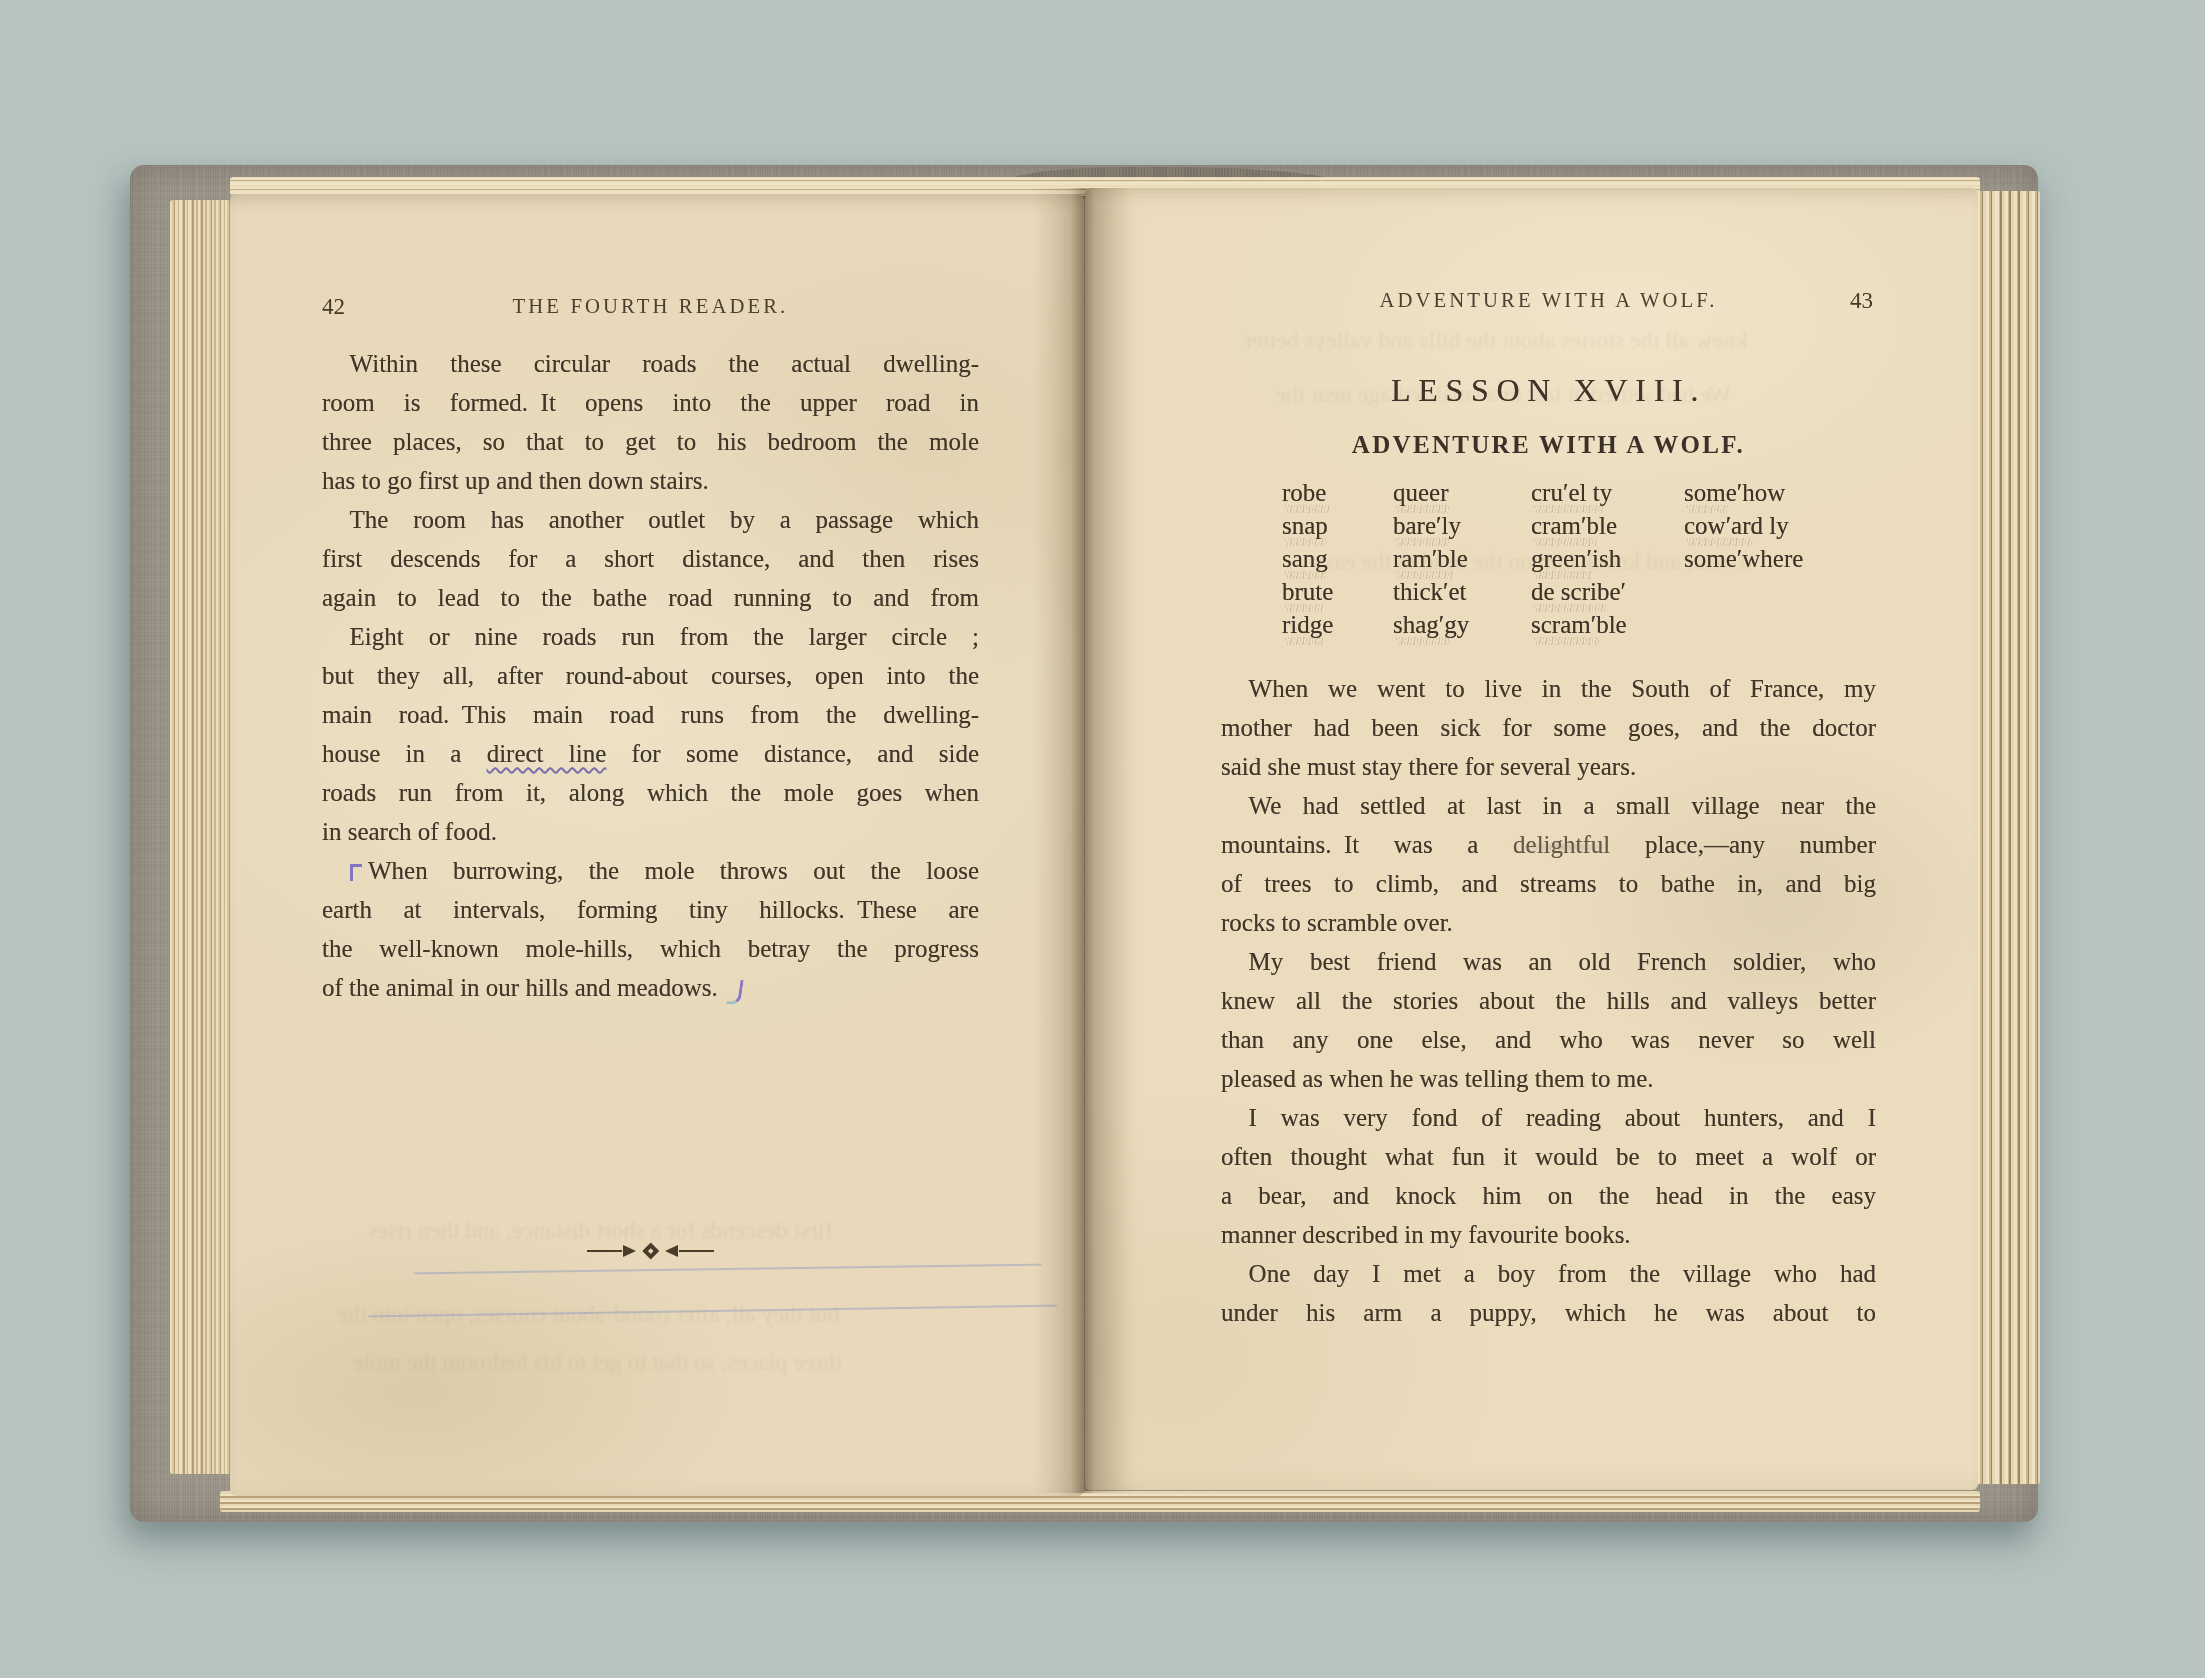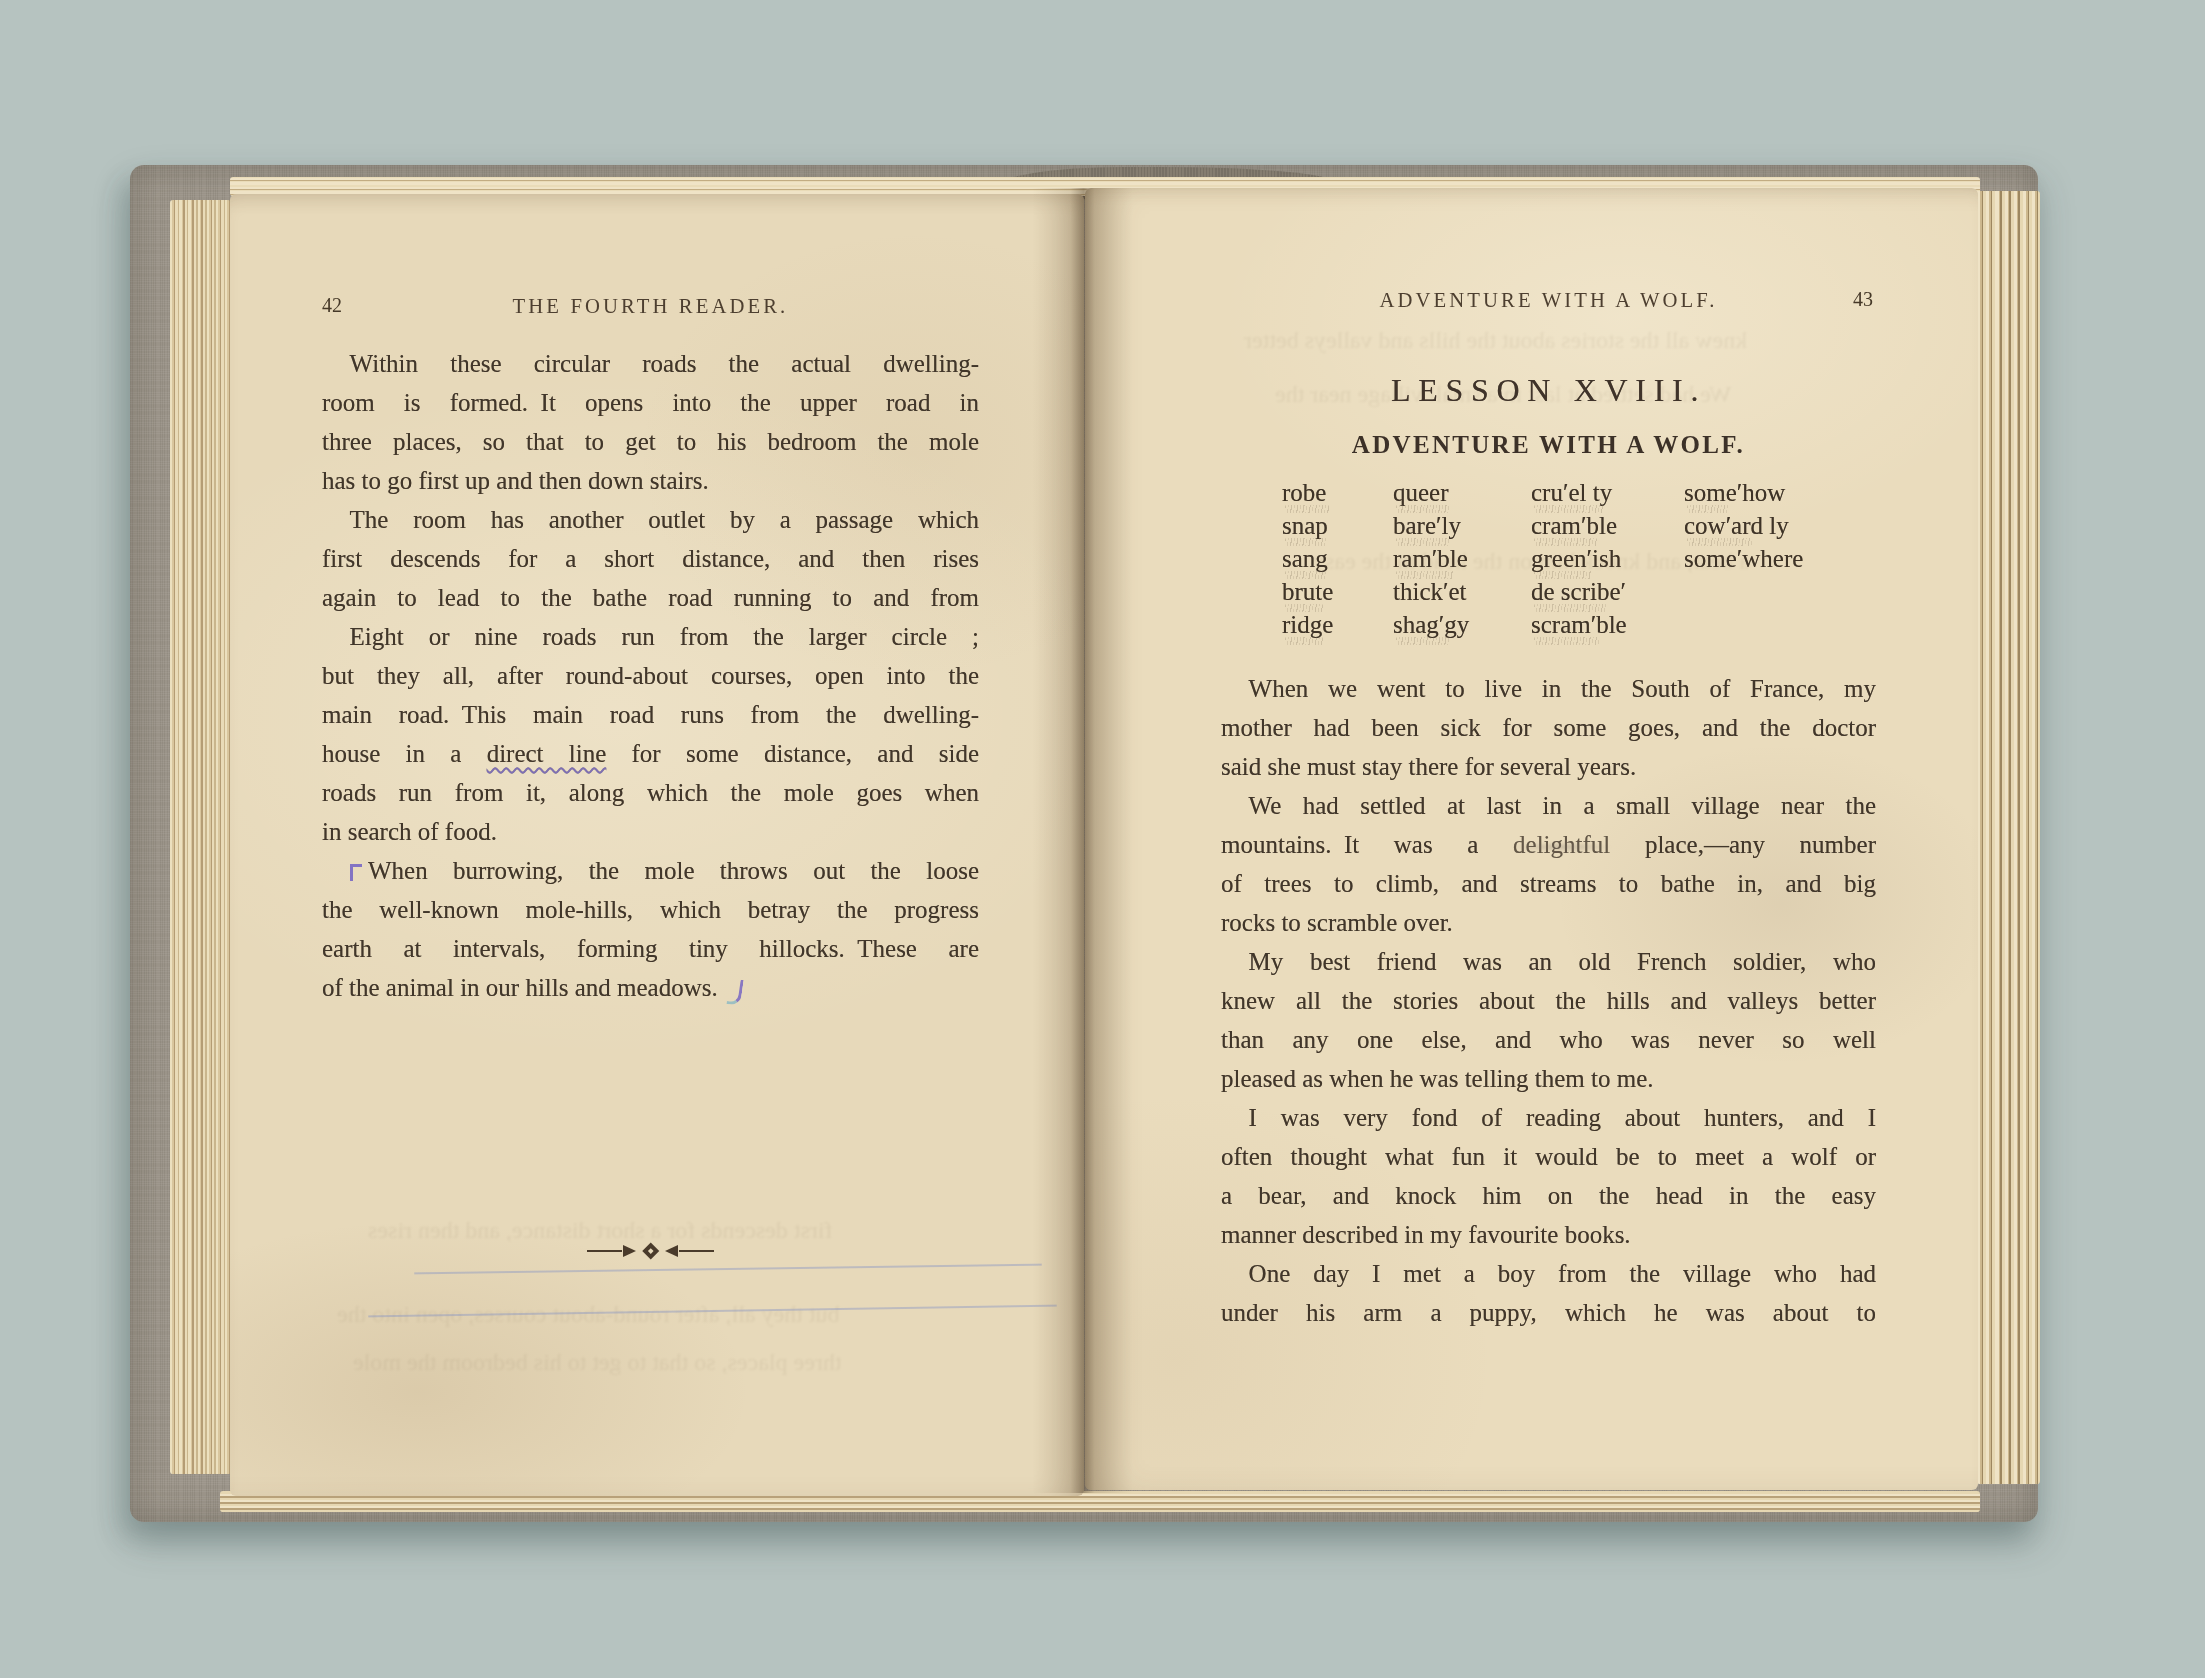--- a/index.html
+++ b/index.html
@@ -73,21 +73,21 @@
   }
   
   .content{position:absolute;}
   .content.lft{left:92px;top:0;width:657px;height:100%;}
   .content.rgt{left:136px;top:0;width:655px;height:100%;}
   .running-head{
     position:absolute;top:101px;left:0;width:100%;
     font-size:20.7px;letter-spacing:3.1px;color:#4d3f30;text-align:center;
   }
   .running-head .pnum{
-    position:absolute;top:-1.5px;font-size:20px;letter-spacing:0;color:#453827;
+    position:absolute;top:-1.5px;font-size:23px;letter-spacing:0;color:#453827;
   }
   .pnum.at-left{left:0;}
   .pnum.at-right{right:3.1px;}
   .body-text{position:absolute;left:0;width:100%;color:#41362a;font-size:25px;}
   .body-text.lft-body{top:150px;}
   .body-text.rgt-body{top:481px;}
   .line{
     line-height:39px;text-align:justify;text-align-last:justify;
     text-shadow:0 0 0.4px rgba(65,54,42,.55);
   }
@@ -189,22 +189,22 @@
           <div>
             <div class="line indent">Eight or nine roads run from the larger circle ;</div>
             <div class="line">but they all, after round-about courses, open into the</div>
             <div class="line">main road. This main road runs from the dwelling-</div>
             <div class="line"><span>house in a </span><span class="wavy">direct line</span><span> for some distance, and side</span></div>
             <div class="line">roads run from it, along which the mole goes when</div>
             <div class="line last">in search of food.</div>
           </div>
           <div>
             <div class="line indent"><span class="corner-mark"></span><span>When burrowing, the mole throws out the loose</span></div>
+            <div class="line">earth at intervals, forming tiny hillocks. These are</div>
             <div class="line">the well-known mole-hills, which betray the progress</div>
-            <div class="line">earth at intervals, forming tiny hillocks. These are</div>
             <div class="line last"><span>of the animal in our hills and meadows.</span><span class="end-mark"></span></div>
           </div>
         </div>
       <div class="ornament">
         <span class="orn-line"></span>
         <span class="orn-arrow to-right"></span>
         <span class="orn-diamond"></span>
         <span class="orn-arrow to-left"></span>
         <span class="orn-line"></span>
       </div>

